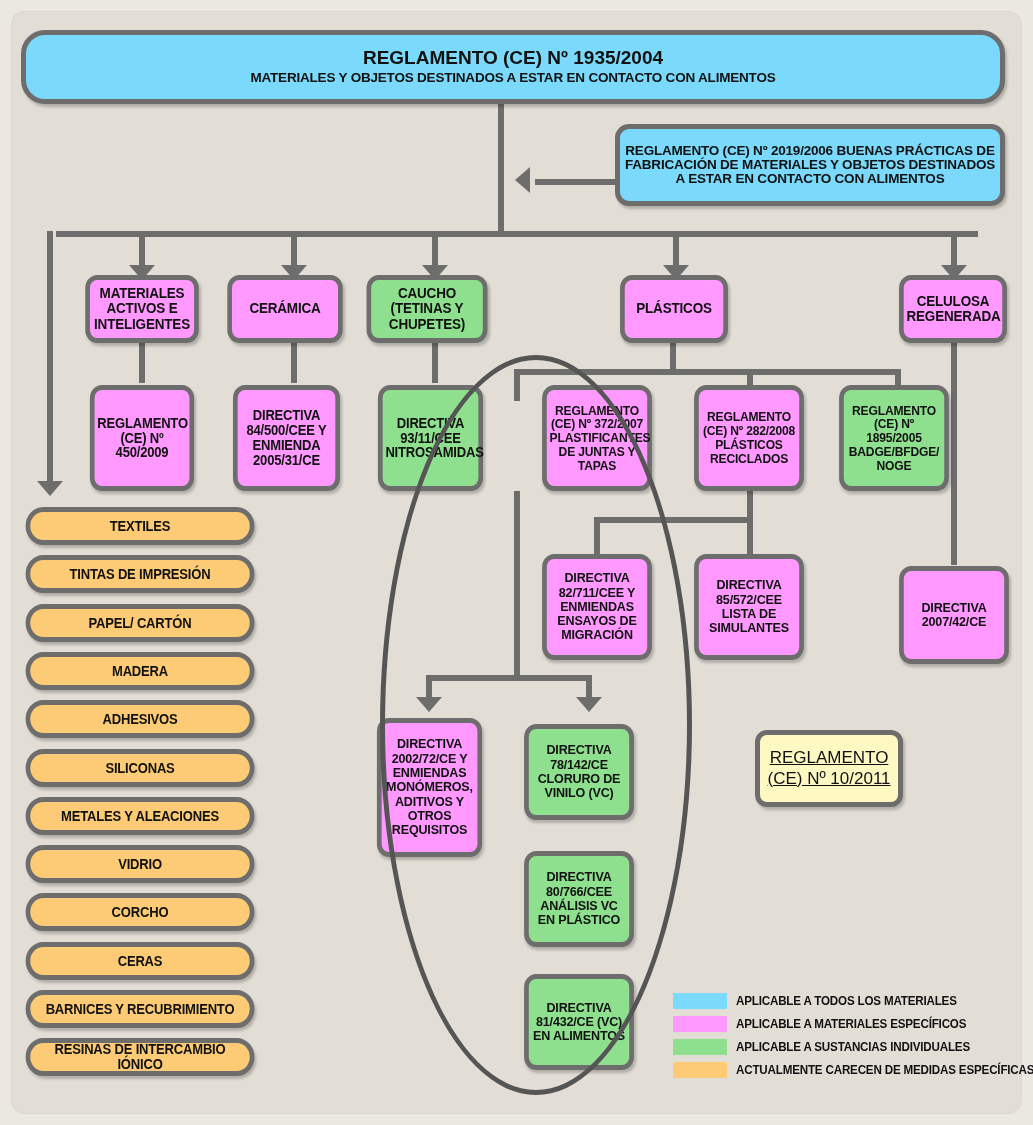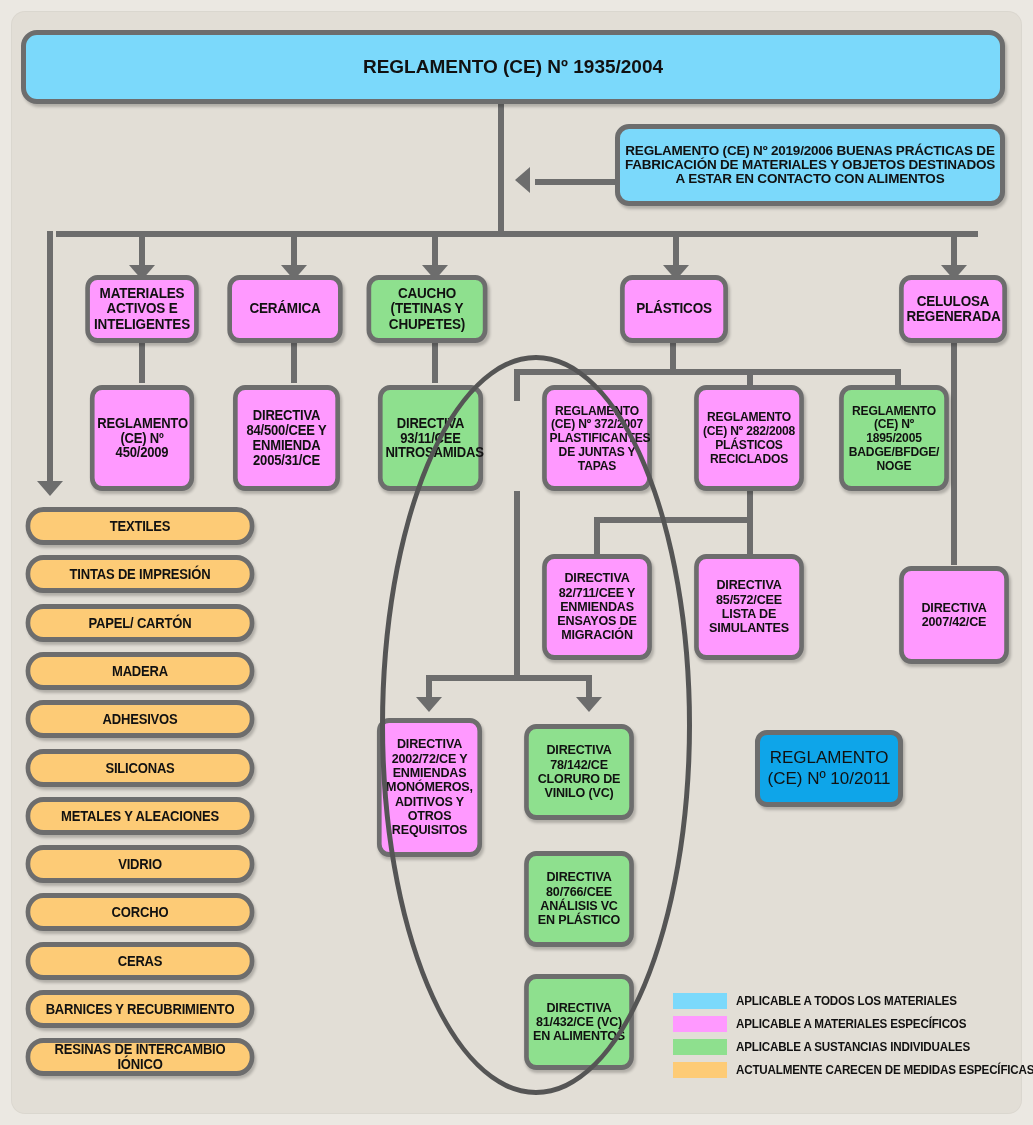--- a/index.html
+++ b/index.html
@@ -35,21 +35,21 @@
     transform:scaleX(0.93);
     transform-origin:center center;
     box-shadow:2px 3px 3px rgba(0,0,0,0.22);
     z-index:5;
   }
   .node > span{display:block;width:100%;padding:0 3px;box-sizing:border-box;}
   .blue{background:#7bd9fb;}
   .pink{background:#ff99ff;}
   .green{background:#8ee08e;}
   .orange{background:#fdcb76;}
-  .magenta{background:#0ea5e9;}
+  .magenta{background:#fef9c3;text-decoration:underline;}
 
   
   .ln{position:absolute;background:#6d6d6d;z-index:1;}
   .lnv{width:6px;}
   .lnh{height:6px;}
   .arrow{
     position:absolute;width:0;height:0;z-index:2;
     border-left:13px solid transparent;
     border-right:13px solid transparent;
     border-top:15px solid #6d6d6d;
@@ -57,21 +57,21 @@
   .arrow-left{
     position:absolute;width:0;height:0;z-index:2;
     border-top:13px solid transparent;
     border-bottom:13px solid transparent;
     border-right:15px solid #6d6d6d;
   }
 
   
   #root-node{
     left:10px;top:19px;width:984px;height:74px;
-    border-radius:16px;flex-direction:column;gap:3px;
+    border-radius:24px;flex-direction:column;gap:3px;
     transform:none;
   }
   #root-title{font-size:19px;letter-spacing:0px;font-weight:bold;}
   #root-sub{font-size:13.5px;font-weight:bold;letter-spacing:-0.2px;}
 
   #gmp-node{
     left:604px;top:113px;width:390px;height:82px;
     font-size:13.5px;border-radius:14px;transform:none;
   }
 
@@ -101,20 +101,21 @@
   }
 </style>
 </head>
 <body>
 
 <div id="canvas">
 
   <div class="node blue" id="root-node">
     <span>
       <span id="root-title">REGLAMENTO (CE) Nº 1935/2004</span><br>
+      <span id="root-sub">MATERIALES Y OBJETOS DESTINADOS A ESTAR EN CONTACTO CON ALIMENTOS</span>
     </span>
   </div>
 
   <div class="node blue" id="gmp-node">
     <span>REGLAMENTO (CE) Nº 2019/2006 BUENAS PRÁCTICAS DE FABRICACIÓN DE MATERIALES Y OBJETOS DESTINADOS A ESTAR EN CONTACTO CON ALIMENTOS</span>
   </div>
 
   <div class="ln lnh" style="left:524px;top:168px;width:82px;"></div>
   <div class="arrow-left" style="left:504px;top:156px;"></div>
 

